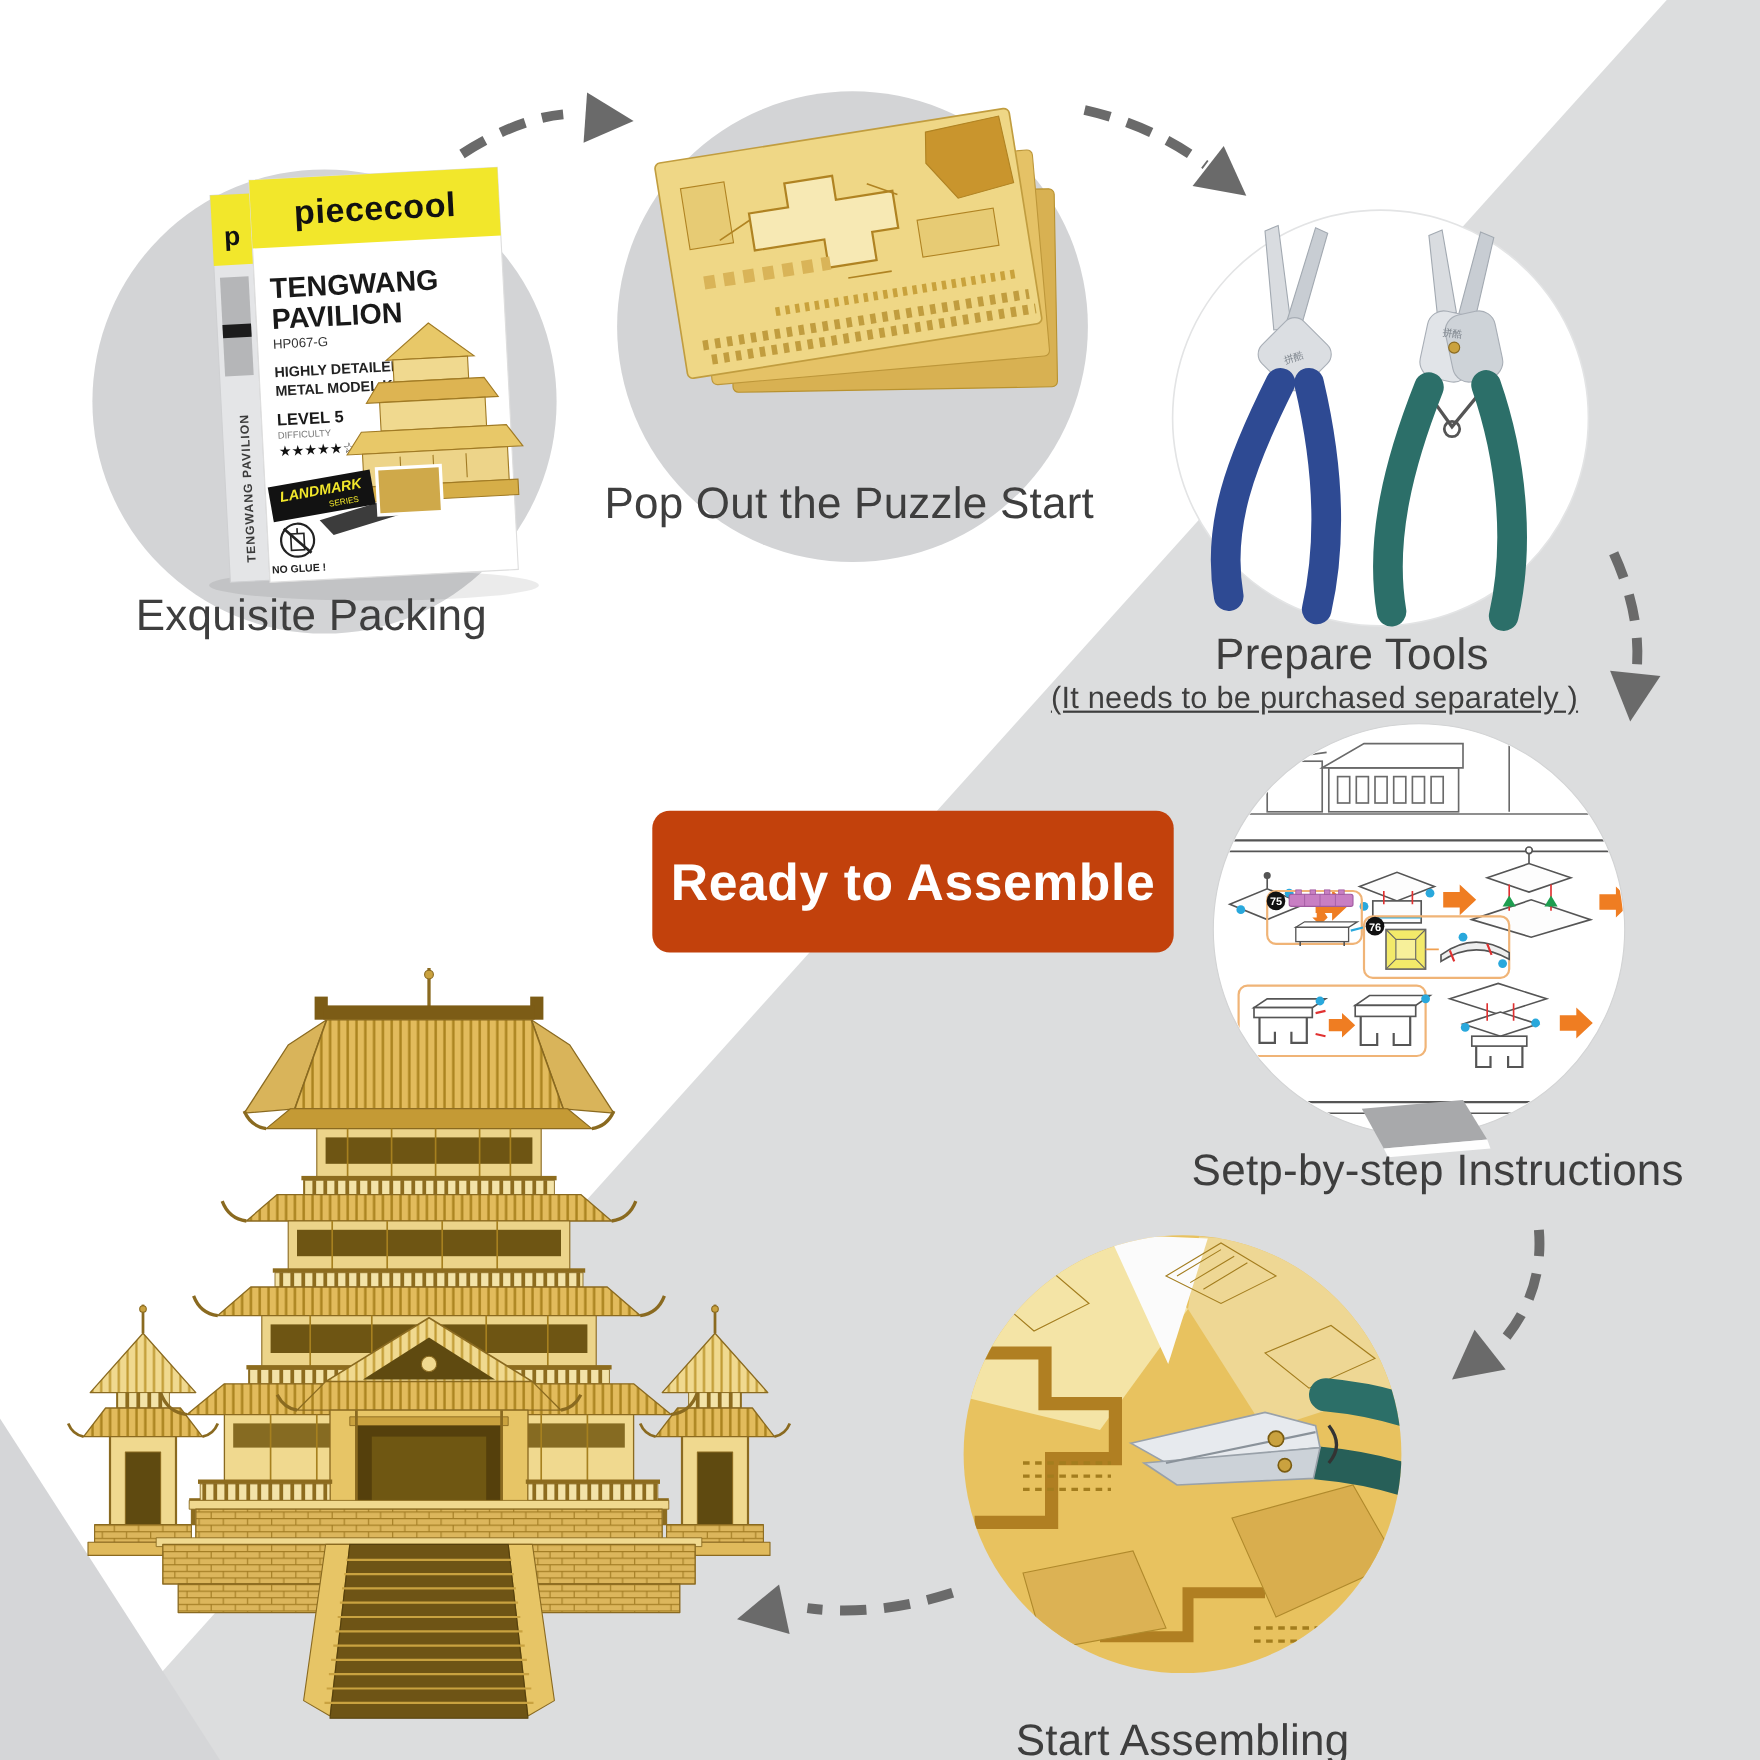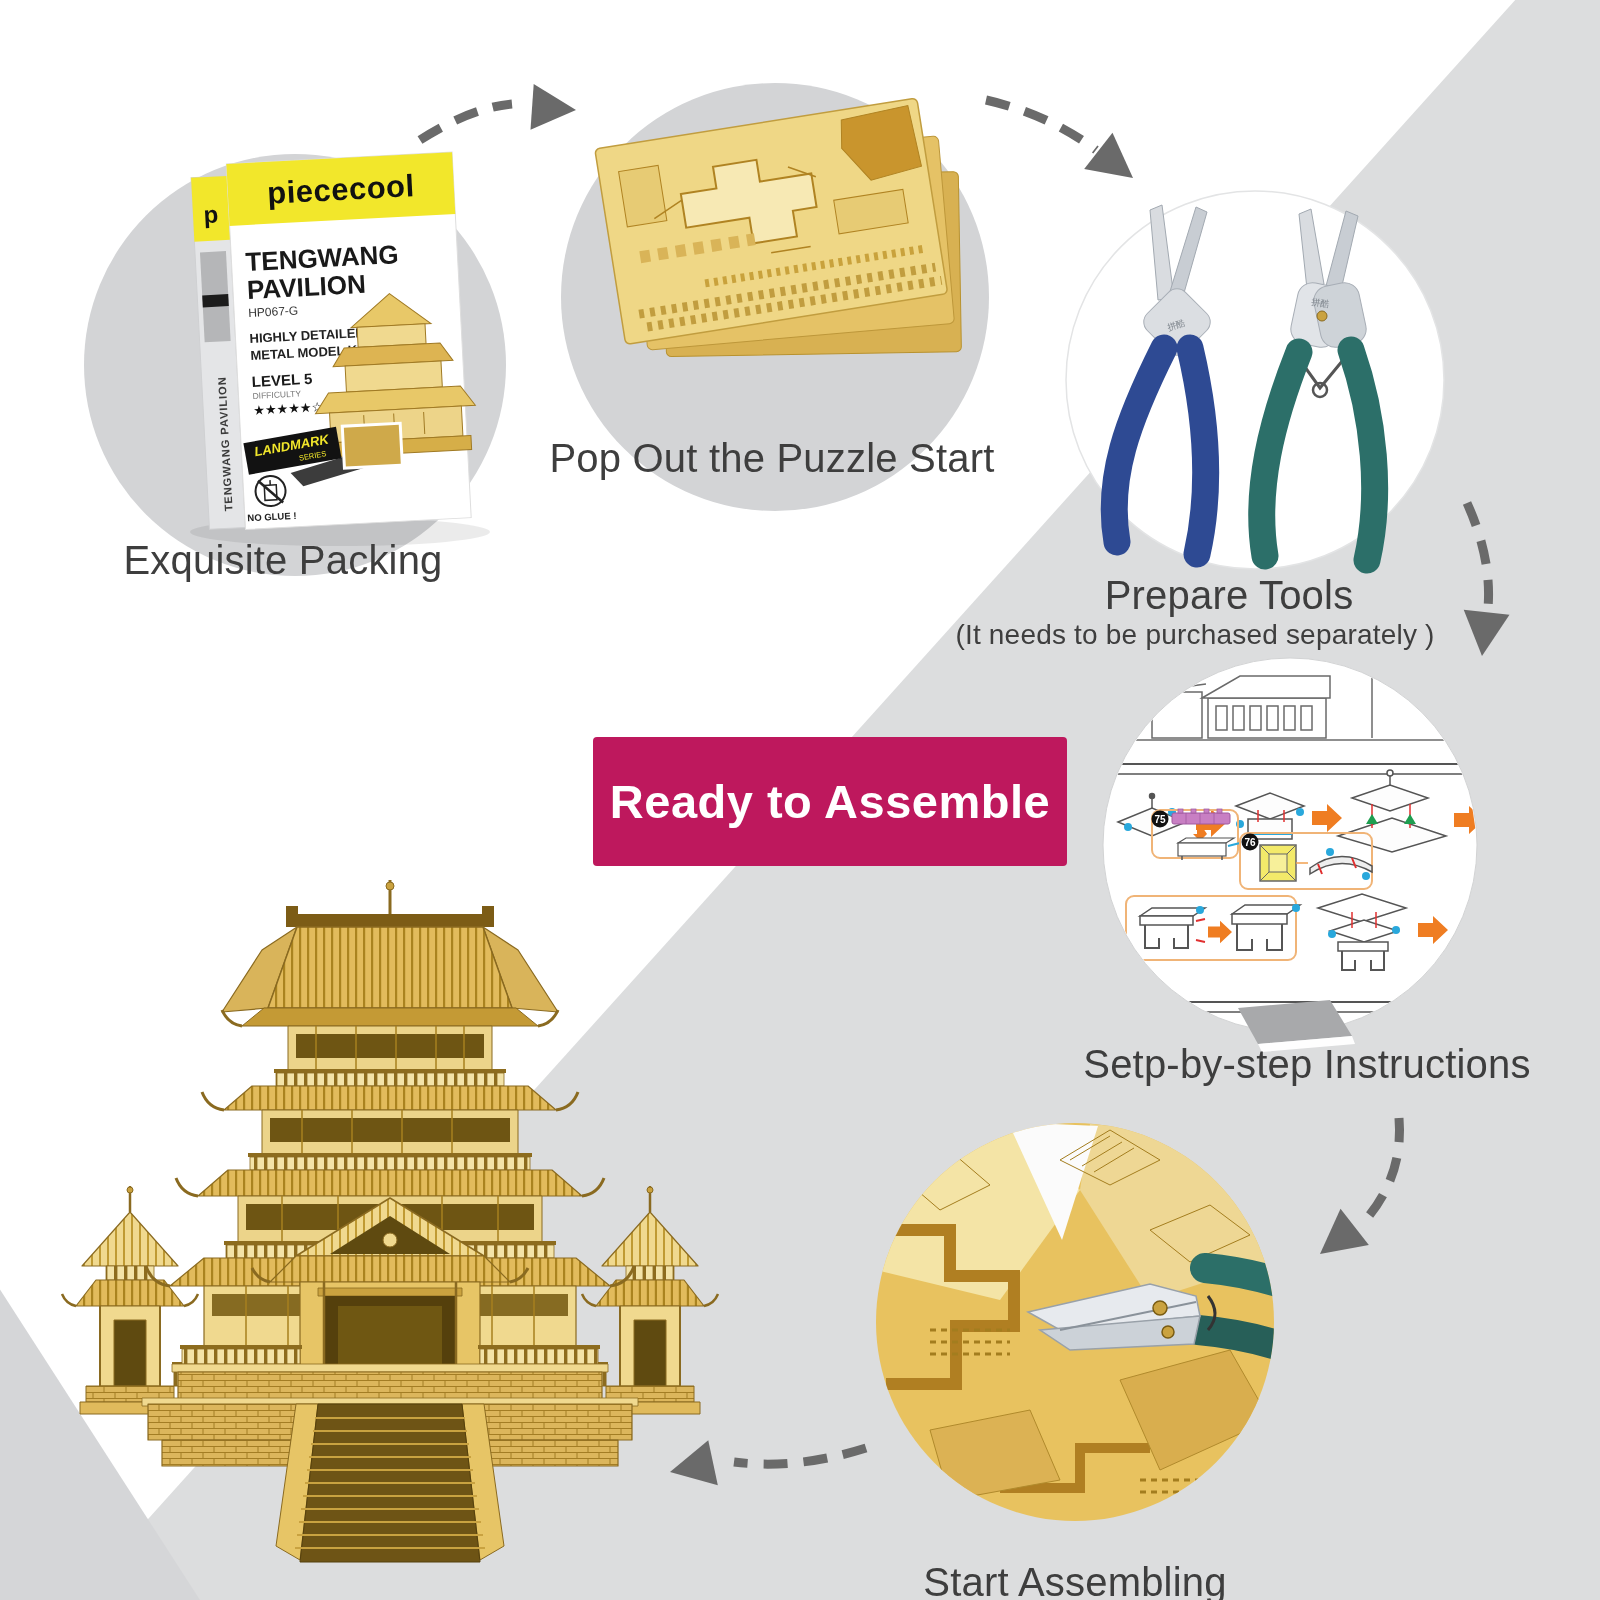--- a/index.html
+++ b/index.html
@@ -6,22 +6,22 @@
   .stage{position:relative;width:1600px;height:1600px;background:#ffffff;overflow:hidden;
          font-family:"Liberation Sans",sans-serif;}
   .bg-diag{position:absolute;inset:0;background:#dcddde;
            clip-path:polygon(94.7% 0%,100% 0%,100% 100%,4.7% 100%);}
   .bg-corner{position:absolute;inset:0;background:#d5d6d8;
            clip-path:polygon(0% 80.6%,12.5% 100%,0% 100%);}
   .scene{position:absolute;left:0;top:0;}
   .lbl{position:absolute;transform:translateX(-50%);font-size:40px;color:#3e3e3e;
        white-space:nowrap;letter-spacing:0.2px;}
   .lbl.small{font-size:28px;}
-  .banner{position:absolute;left:593px;top:737px;width:474px;height:129px;border-radius:4px;
-          background:#be185d;display:flex;align-items:center;justify-content:center;}
+  .banner{position:absolute;left:593px;top:737px;width:474px;height:129px;border-radius:16px;
+          background:#c2410c;display:flex;align-items:center;justify-content:center;}
   .banner span{color:#ffffff;font-size:47px;font-weight:bold;letter-spacing:0.5px;}
 </style>
 </head>
 <body>
 
 <div class="stage">
   <div class="bg-diag"></div>
   <div class="bg-corner"></div>
 
   <svg class="scene" width="1600" height="1600" viewBox="0 0 1600 1600">
@@ -389,20 +389,20 @@
     <use href="#ahead" transform="translate(576 110) rotate(4)"></use>
     <use href="#ahead" transform="translate(1133 178) rotate(38)"></use>
     <use href="#ahead" transform="translate(1482 656) rotate(96)"></use>
     <use href="#ahead" transform="translate(1320 1254) rotate(142)"></use>
     <use href="#ahead" transform="translate(670 1472) rotate(168)"></use>
   </svg>
 
   <div class="lbl" style="left:283px;top:538px;">Exquisite Packing</div>
   <div class="lbl" style="left:772px;top:436px;">Pop Out the Puzzle Start</div>
   <div class="lbl" style="left:1205px;top:573px;margin-left:24px;">Prepare Tools</div>
-  <div class="lbl small" style="left:1195px;top:619px;">(It needs to be purchased separately  )</div>
+  <div class="lbl small" style="left:1195px;top:619px;text-decoration:underline;">(It needs to be purchased separately  )</div>
   <div class="lbl" style="left:1307px;top:1042px;">Setp-by-step Instructions</div>
   <div class="lbl" style="left:1075px;top:1524px;margin-top:36px;">Start Assembling</div>
 
   <div class="banner">
     <span>Ready to Assemble</span>
   </div>
 </div>
 
 </body></html>

